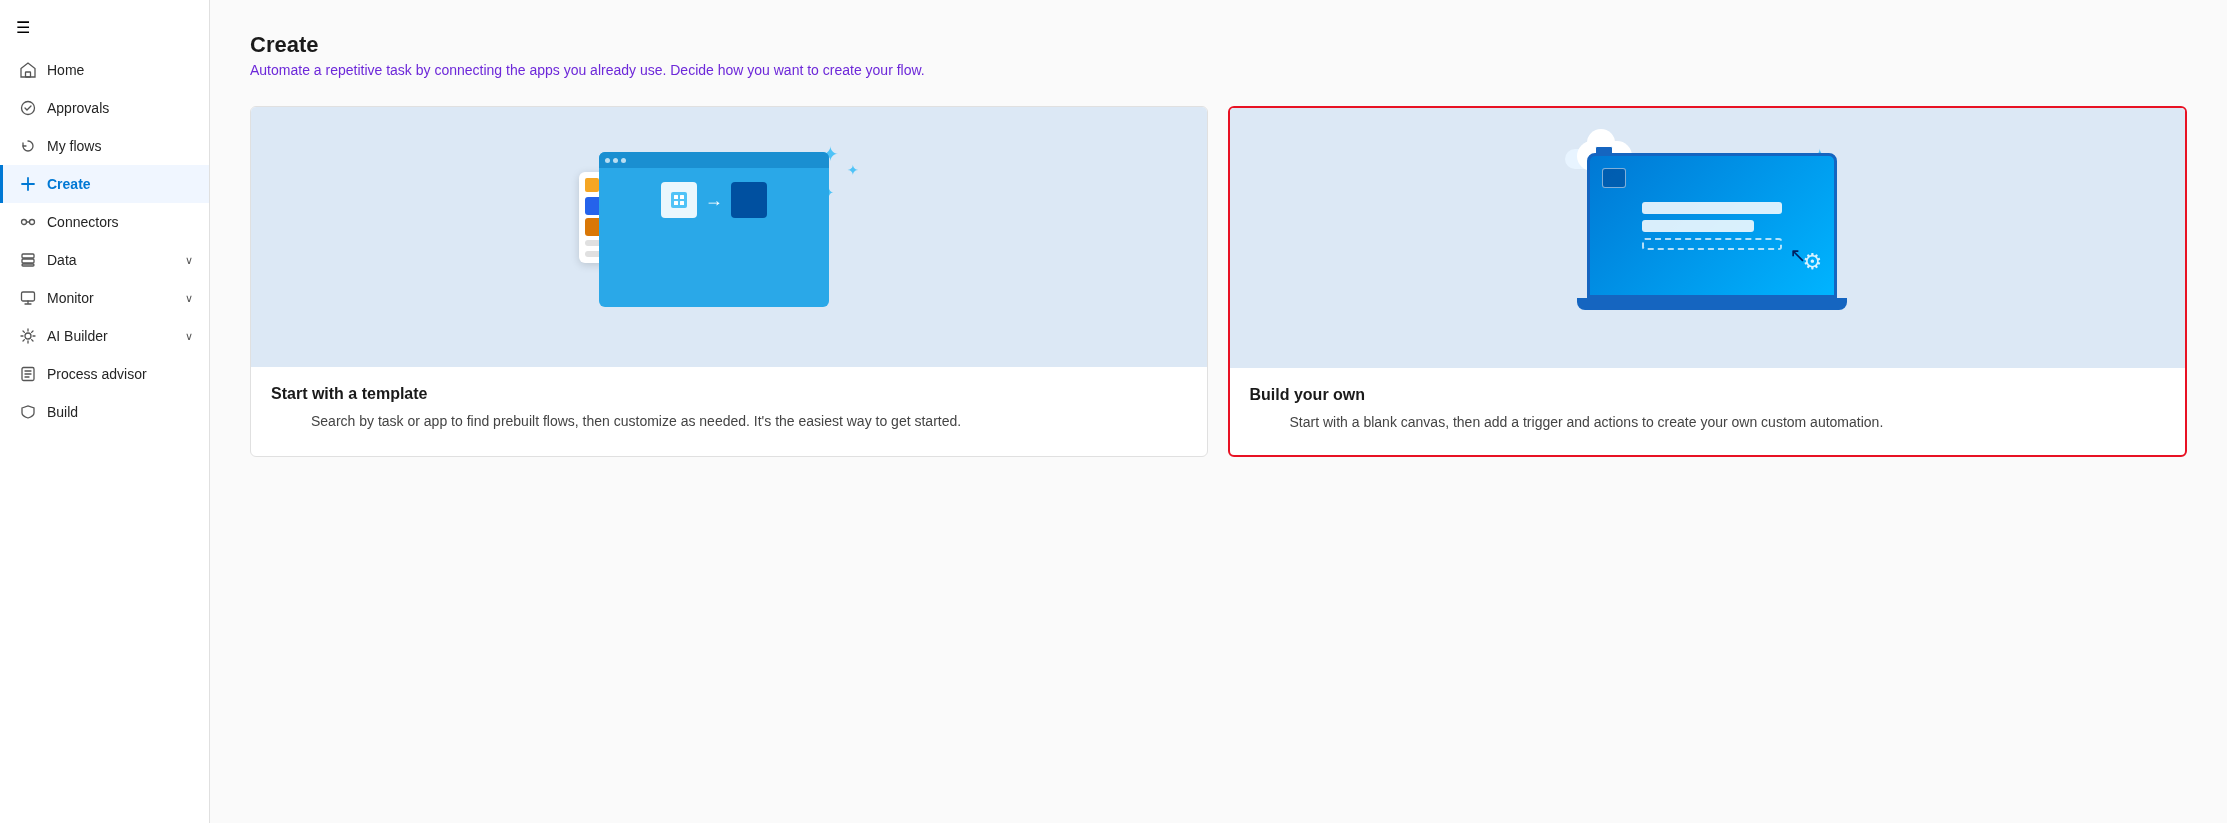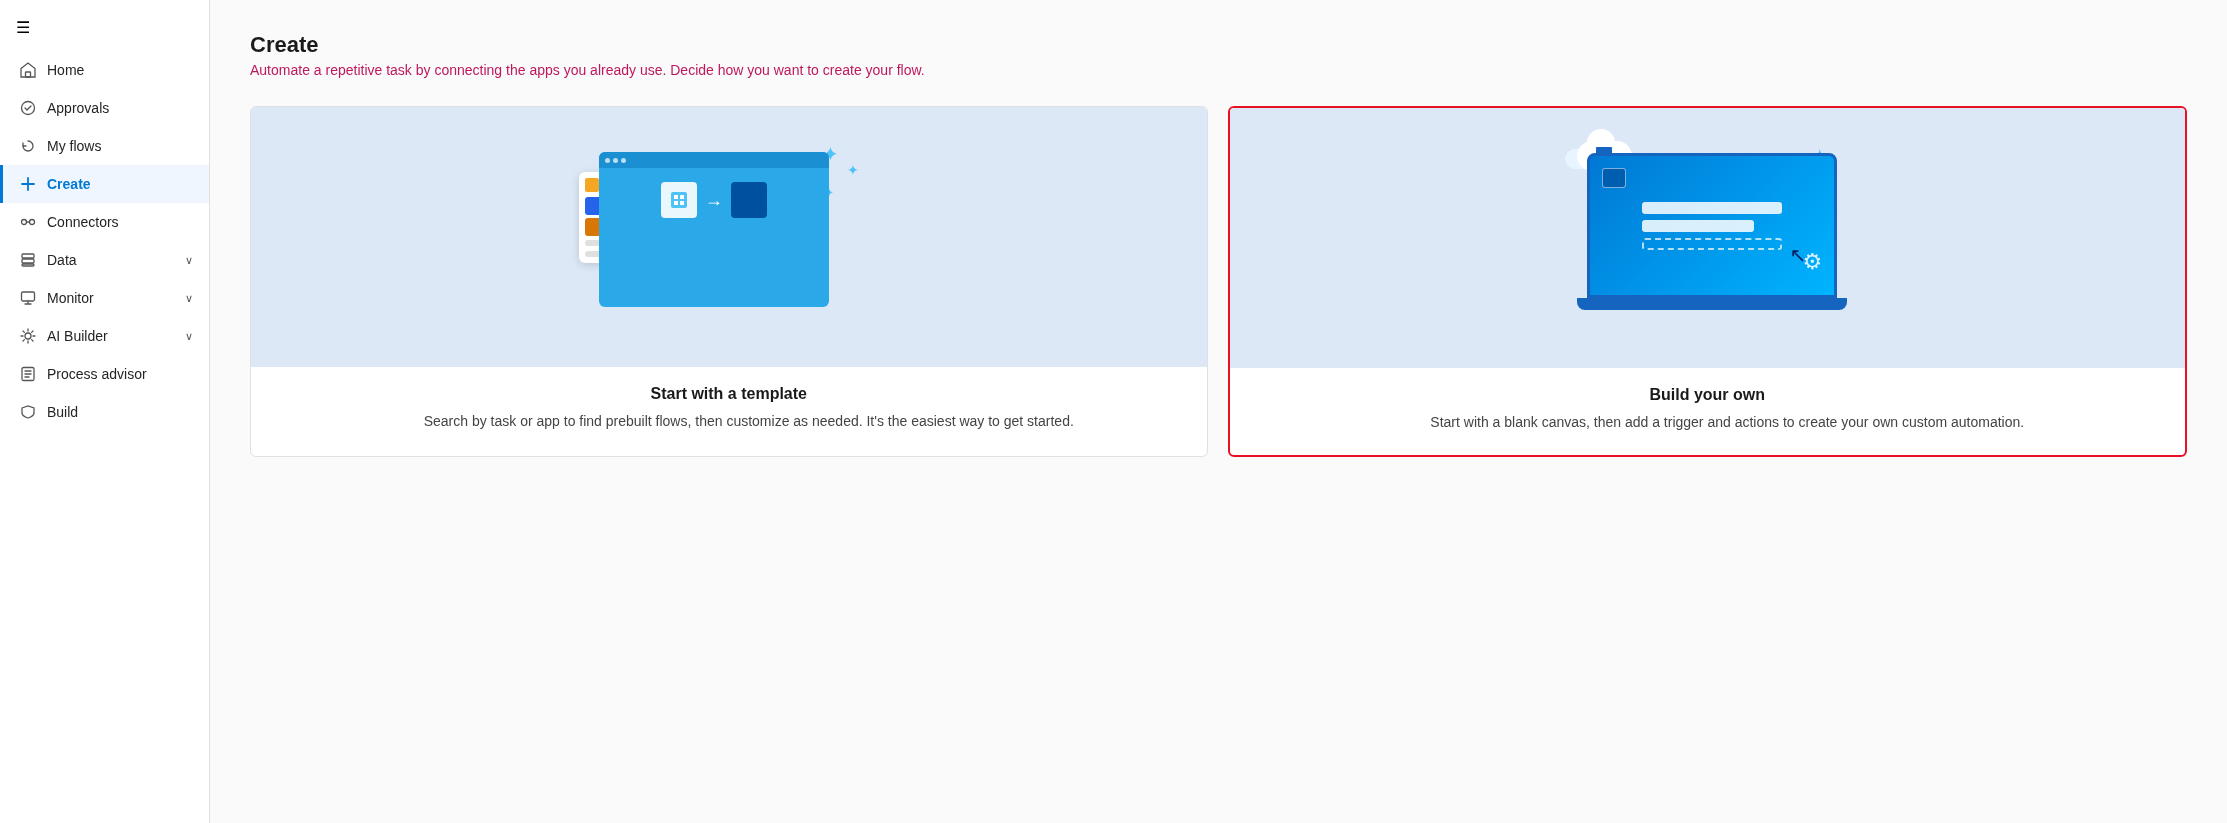--- a/index.html
+++ b/index.html
@@ -58,21 +58,21 @@
       overflow-y: auto;
     }
     .page-title {
       font-size: 22px;
       font-weight: 600;
       color: #1a1a1a;
       margin-bottom: 4px;
     }
     .page-subtitle {
       font-size: 14px;
-      color: #be185d;
+      color: #6d28d9;
       margin-bottom: 28px;
     }
 
     
     .cards-row {
       display: flex;
       gap: 20px;
       margin-bottom: 24px;
     }
     .card {
@@ -90,21 +90,20 @@
       height: 260px;
       display: flex;
       align-items: center;
       justify-content: center;
       background: #dce8f5;
       position: relative;
       overflow: hidden;
     }
     .card-body {
       padding: 18px 20px 22px 20px;
-      text-align: center;
     }
     .card-title {
       font-size: 16px;
       font-weight: 700;
       color: #1a1a1a;
       margin-bottom: 8px;
     }
     .card-desc {
       font-size: 14px;
       color: #444;

